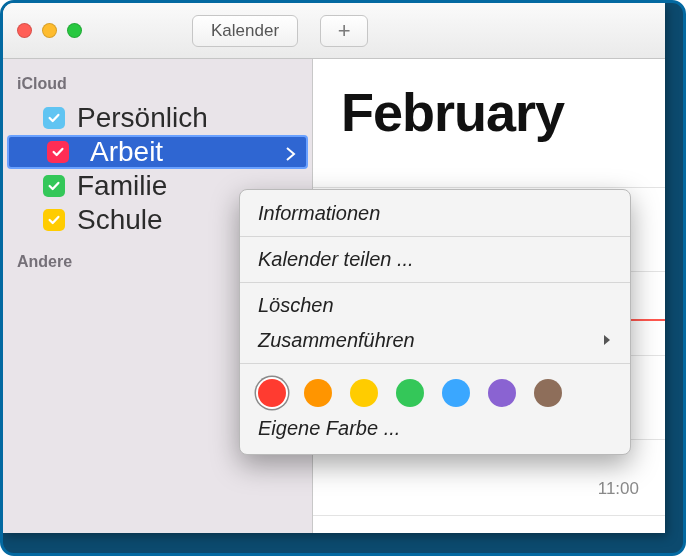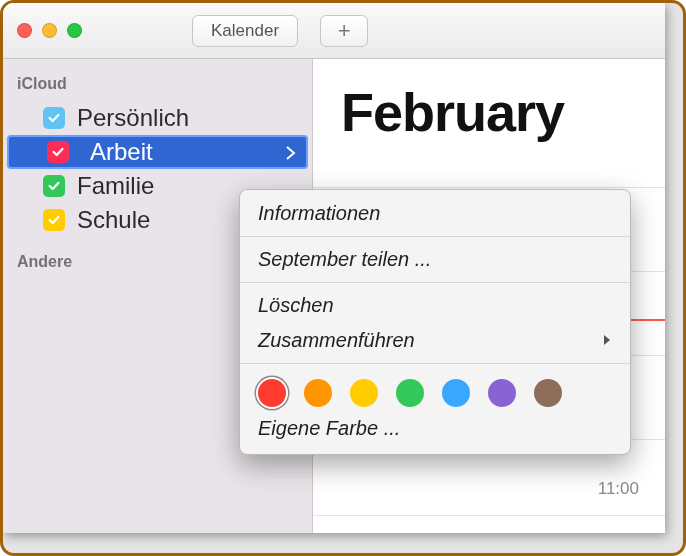--- a/index.html
+++ b/index.html
@@ -1,30 +1,30 @@
 <!DOCTYPE html>
 <html><head>
 <meta charset="utf-8">
 <style>
   * { box-sizing: border-box; margin: 0; padding: 0; font-family: -apple-system, "Helvetica Neue", Helvetica, Arial, sans-serif; }
   body { background: #fff; }
-  .frame { position: relative; width: 686px; height: 556px; overflow: hidden; border: 3px solid #a16207; border-radius: 14px; background: #e5e5e5; }
+  .frame { position: relative; width: 686px; height: 556px; overflow: hidden; border: 3px solid #0369a1; border-radius: 14px; background: #0c4a6e; }
   .window { position: absolute; left: 0; top: 0; width: 662px; height: 530px; background: #fff; box-shadow: 2px 3px 10px rgba(0,0,0,0.35); }
   .titlebar { height: 56px; background: linear-gradient(#fafafa, #eaeaea); border-bottom: 1px solid #c5c5c5; display: flex; align-items: center; padding: 0 14px; }
   .traffic { display: flex; gap: 10px; align-items: center; }
   .traffic span { width: 15px; height: 15px; border-radius: 50%; display: inline-block; border: 1px solid rgba(0,0,0,0.15); }
   .traffic .close { background: #ff5f57; }
   .traffic .min   { background: #febc2e; }
   .traffic .max   { background: #28c840; }
   .app-title { margin-left: 110px; height: 32px; padding: 0 18px; background: linear-gradient(#ffffff,#f1f1f1); border: 1px solid #c6c6c6; border-radius: 6px; display: flex; align-items: center; font-size: 17px; color: #555; }
   .add-btn { margin-left: 22px; width: 48px; height: 32px; background: linear-gradient(#ffffff,#f1f1f1); border: 1px solid #c6c6c6; border-radius: 6px; display: flex; align-items: center; justify-content: center; color: #7a7a7a; font-size: 22px; }
   .body { position: absolute; left: 0; right: 0; top: 56px; bottom: 0; display: flex; }
   .sidebar { width: 310px; background: #e9e4e9; border-right: 1px solid #c8c8c8; padding-top: 10px; }
   .section-header { font-size: 16px; color: #757078; padding: 6px 14px 8px; font-weight: bold; }
-  .cal-item { position: relative; display: flex; align-items: center; height: 34px; padding: 0 0 0 38px; font-size: 24px; color: #2b2b2b; border: 2px solid transparent; }
+  .cal-item { position: relative; display: flex; align-items: center; height: 34px; padding: 0 0 0 38px; font-size: 28px; color: #2b2b2b; border: 2px solid transparent; }
   .cal-item .cb { position: absolute; left: 38px; width: 22px; height: 22px; border-radius: 5px; display: flex; align-items: center; justify-content: center; }
   .cal-item .cb svg { width: 14px; height: 14px; }
   .cal-item .label { margin-left: 34px; }
   .cal-item .chev { position: absolute; right: 10px; top: 50%; transform: translateY(-50%); color: #fff; }
   .cal-item.selected { background: #2f66d2; color: #fff; border-color: #6aa1ff; border-radius: 4px; margin: 0 4px; padding-left: 47px; }
   .cal-item.selected .label { margin-left: 34px; }
   .main { flex: 1; position: relative; background: #ffffff; }
   .month { position: absolute; left: 28px; top: 22px; font-size: 54px; font-weight: 700; letter-spacing: -1px; color: #111; }
   .hairline { position: absolute; left: 0; right: 0; height: 1px; background: #e3e3e3; }
   .redline { position: absolute; left: 0; right: 0; height: 2px; background: #ff3b30; opacity: 0.85; }
@@ -118,21 +118,21 @@
       </div>
 
     </div>
 
     <div class="context-menu" style="left:236px; top:186px;font-style:italic;">
       <div class="cm-item">
           <span>Informationen</span>
         </div>
       <div class="cm-sep"></div>
       <div class="cm-item">
-          <span>September teilen ...</span>
+          <span>Kalender teilen ...</span>
         </div>
       <div class="cm-sep"></div>
       <div class="cm-item">
           <span>Löschen</span>
         </div>
       <div class="cm-item">
         <span>Zusammenführen</span>
         <span class="cm-chevron">
           <svg width="9" height="12" viewBox="0 0 9 12">
               <path d="M1 1 L7 6 L1 11 Z" fill="#555"></path>

